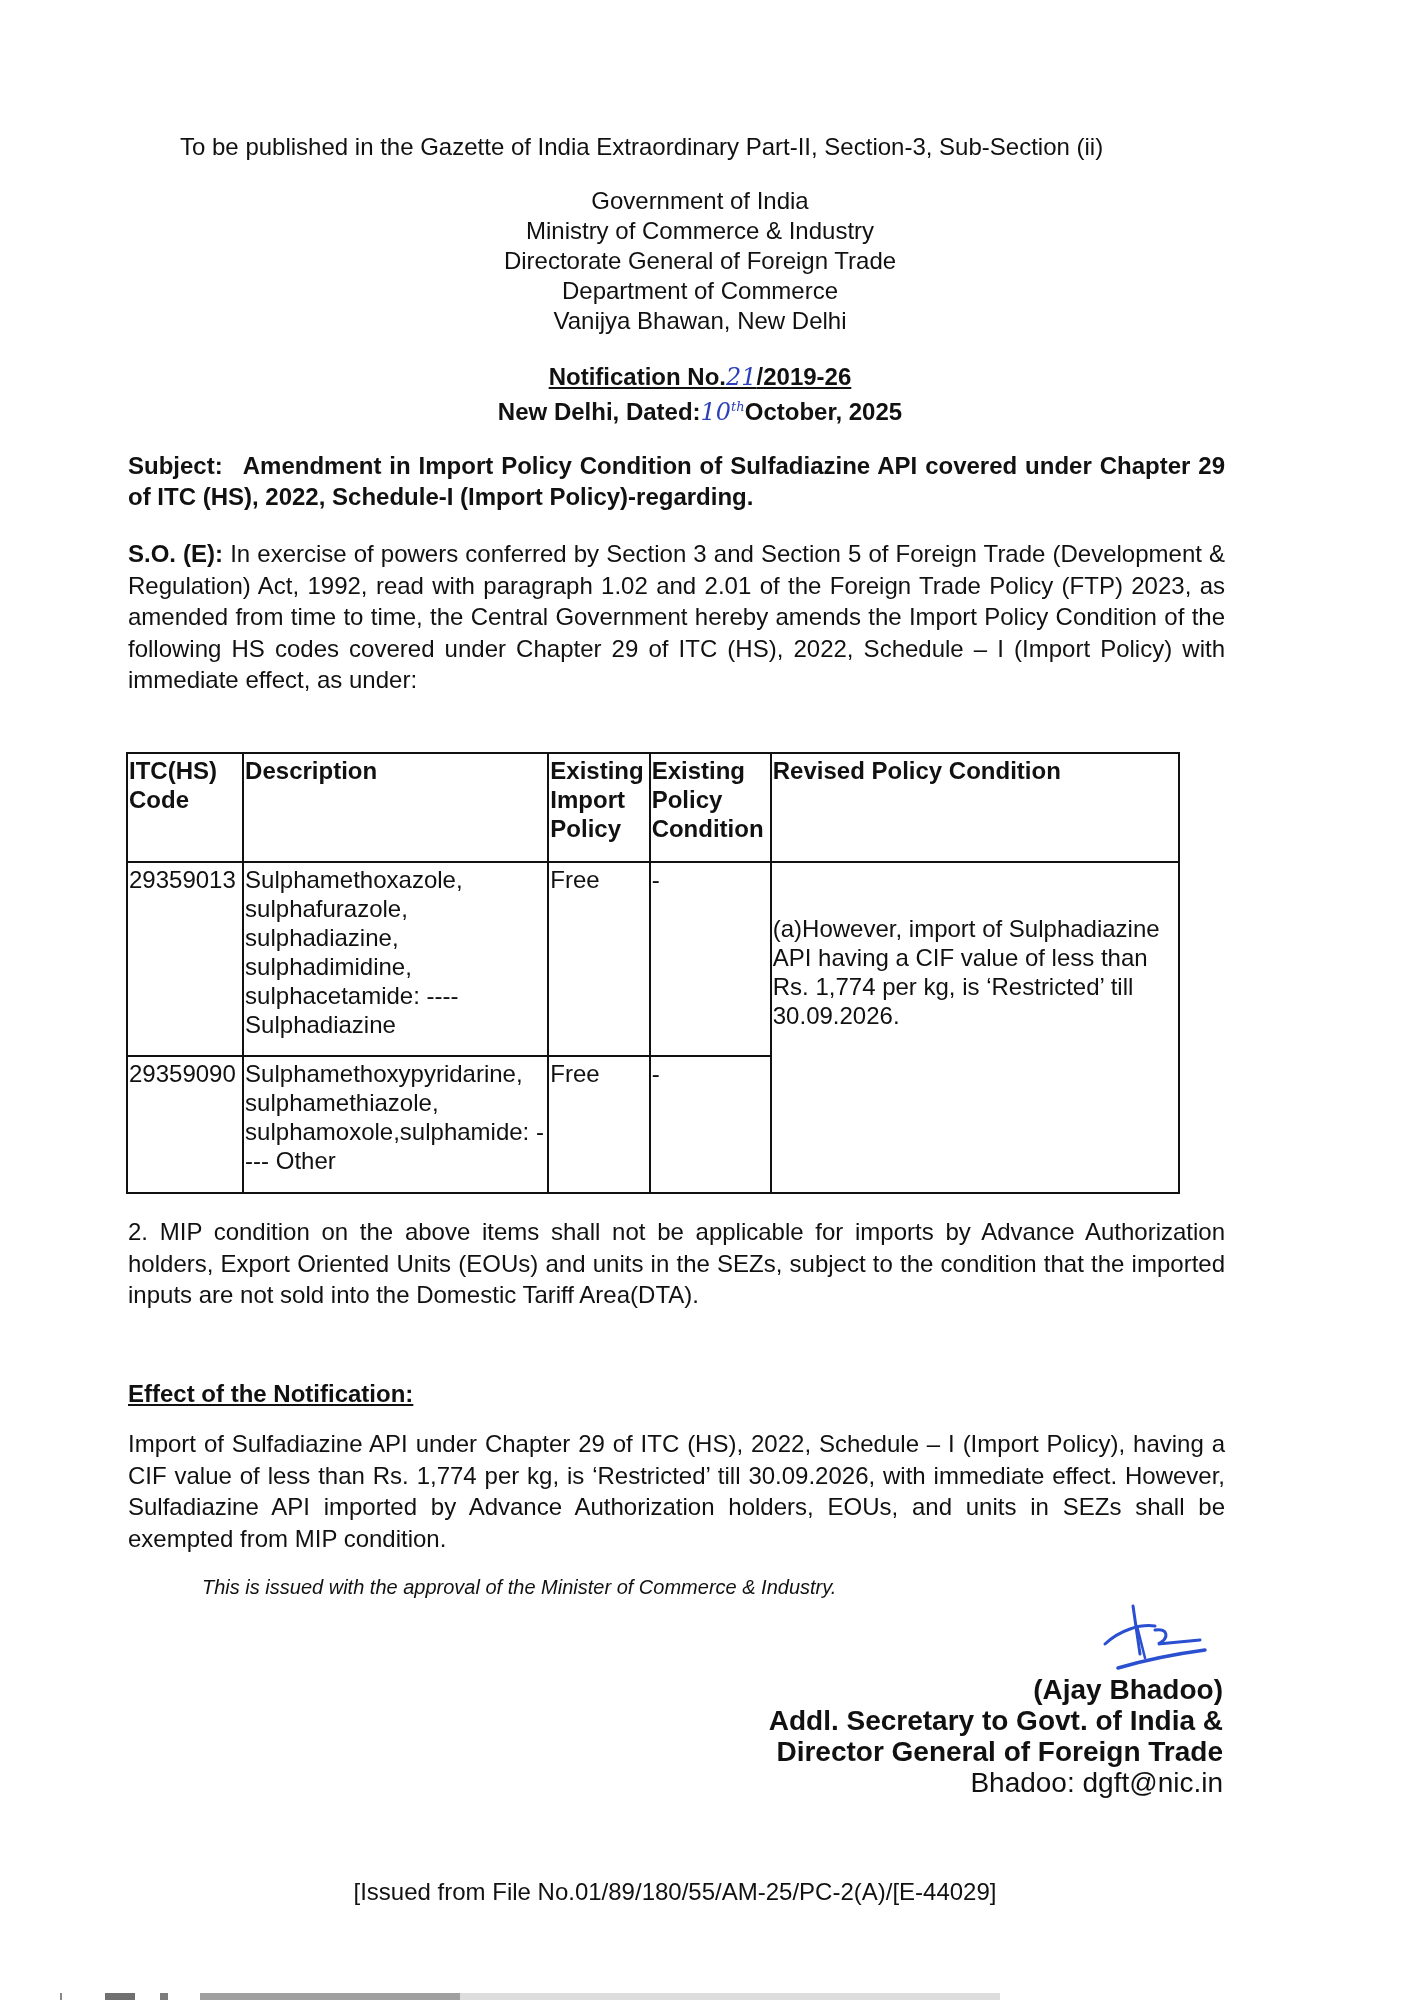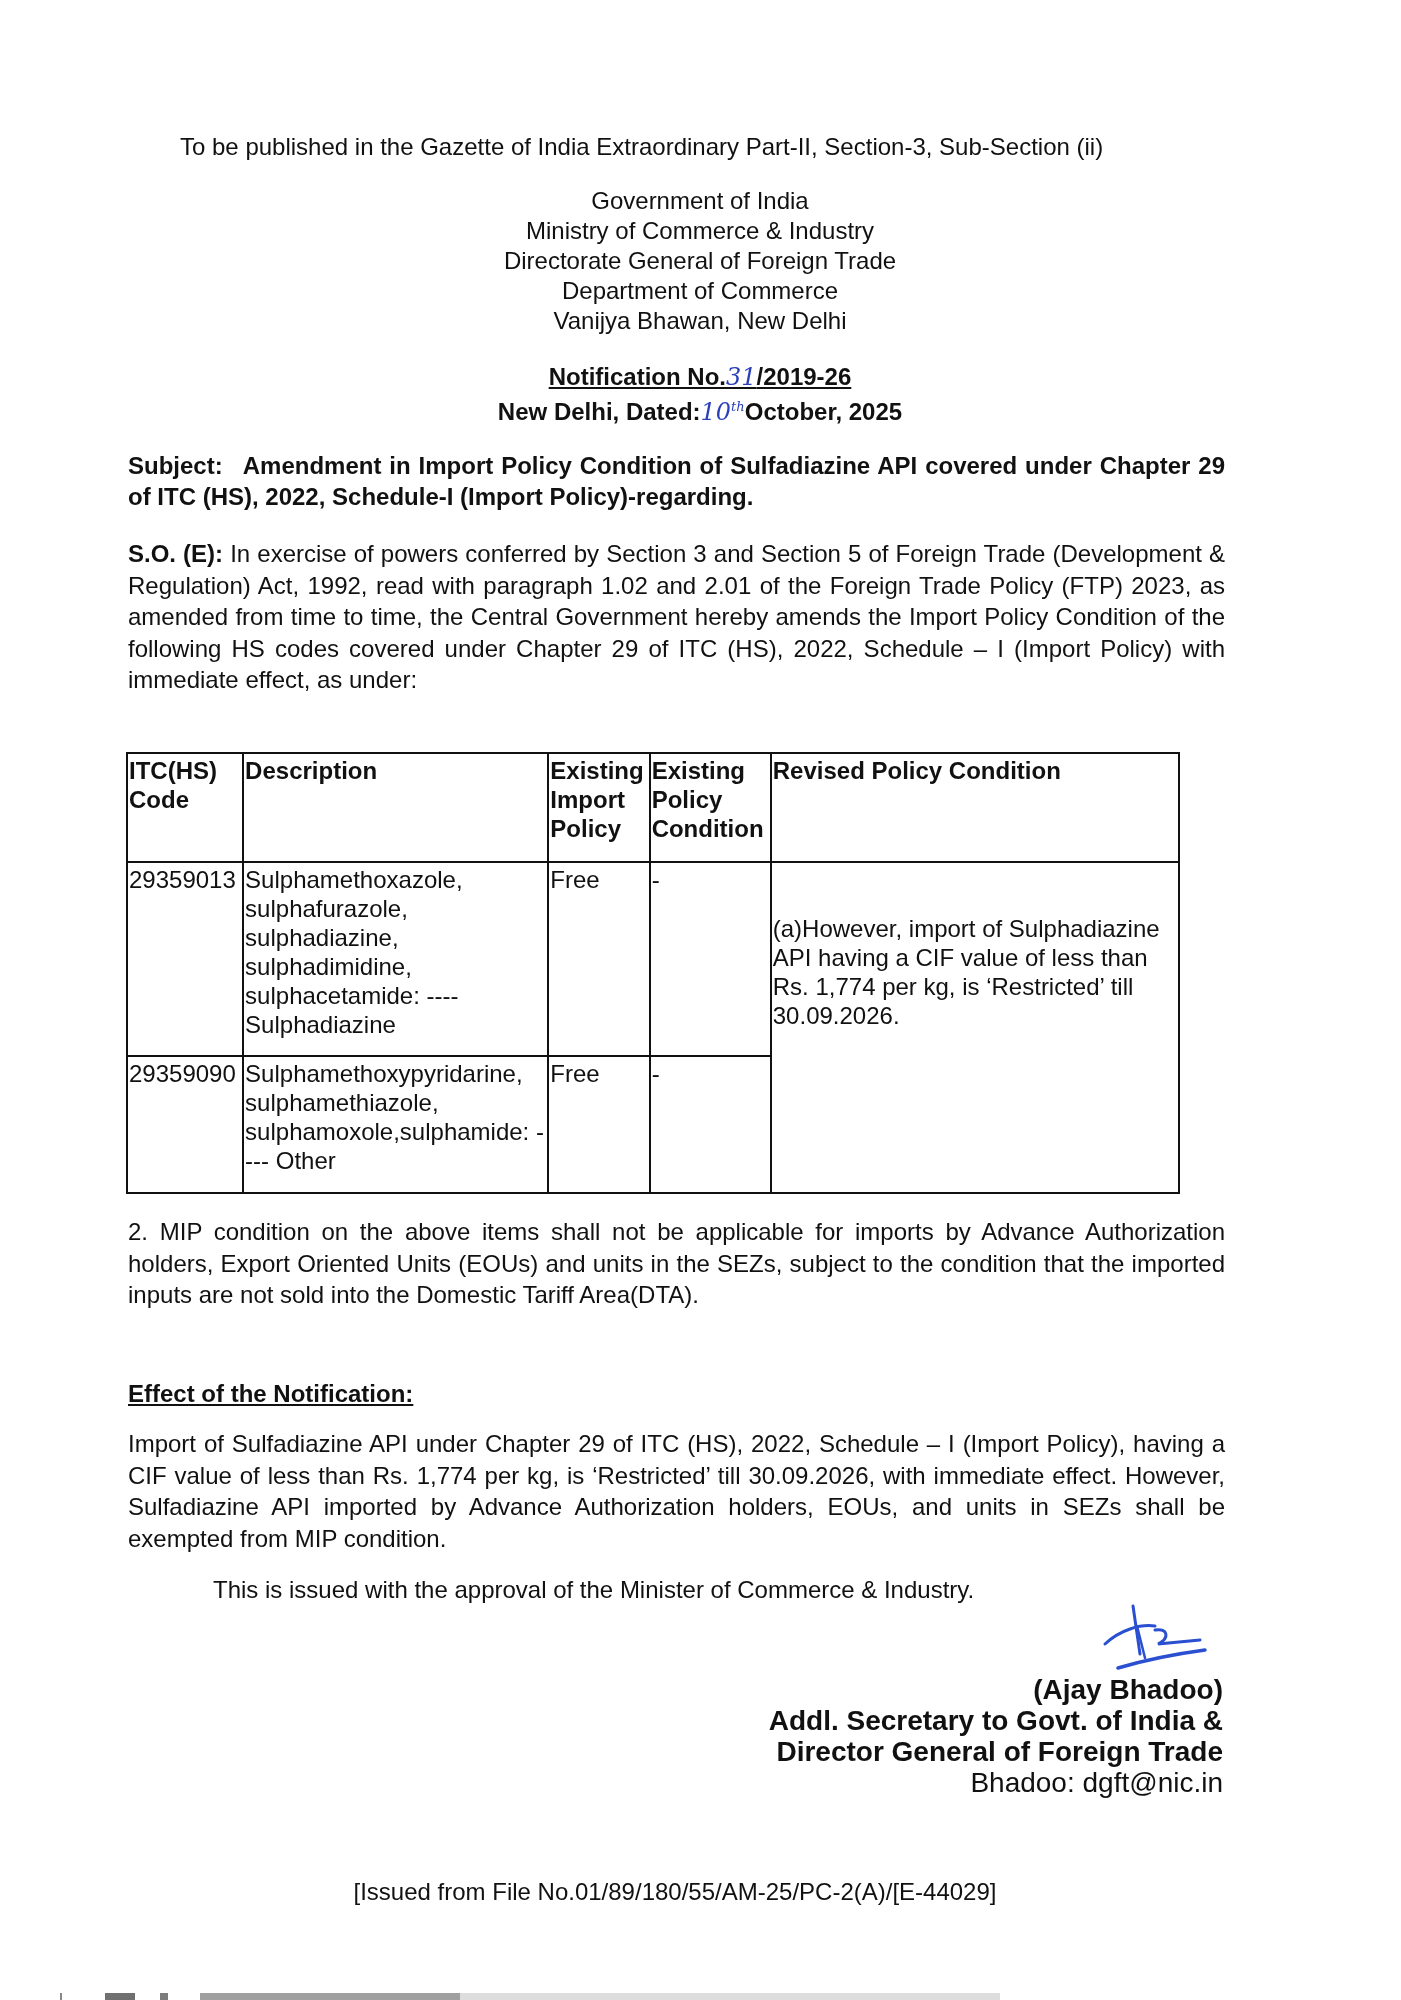--- a/index.html
+++ b/index.html
@@ -102,23 +102,24 @@
       text-decoration: underline;
     }
     .effect-text {
       left: 128px; top: 1428px;
       width: 1097px;
       font-size: 24px;
       line-height: 31.5px;
       text-align: justify;
     }
     .approval {
-      left: 213px; top: 1576px;
-      font-size: 24px;
+      left: 202px; top: 1576px;
+      font-size: 20px;
       white-space: nowrap;
+      font-style: italic;
     }
     .signature-mark {
       left: 1100px; top: 1604px;
       width: 110px; height: 68px;
     }
     .sign-block {
       left: 700px; top: 1674px;
       width: 523px;
       text-align: right;
       font-size: 28px;
@@ -148,21 +149,21 @@
 
   <div class="abs header-block">
     <div>Government of India</div>
     <div>Ministry of Commerce &amp; Industry</div>
     <div>Directorate General of Foreign Trade</div>
     <div>Department of Commerce</div>
     <div>Vanijya Bhawan, New Delhi</div>
   </div>
 
   <div class="abs notif-block">
-    <div class="notif-title"><span>Notification No.</span><span class="ink">31</span><span>/2019-26</span></div>
+    <div class="notif-title"><span>Notification No.</span><span class="ink">21</span><span>/2019-26</span></div>
     <div><span>New Delhi, Dated:</span><span class="ink">10</span><span class="ink ink-sup">th</span><span>October, 2025</span></div>
   </div>
 
   <div class="abs subject">
     <span class="label">Subject:</span>
     <span>Amendment in Import Policy Condition of Sulfadiazine API covered under Chapter 29 of ITC (HS), 2022, Schedule-I (Import Policy)-regarding.</span>
   </div>
 
   <div class="abs so">
     <span class="label">S.O. (E):</span>

